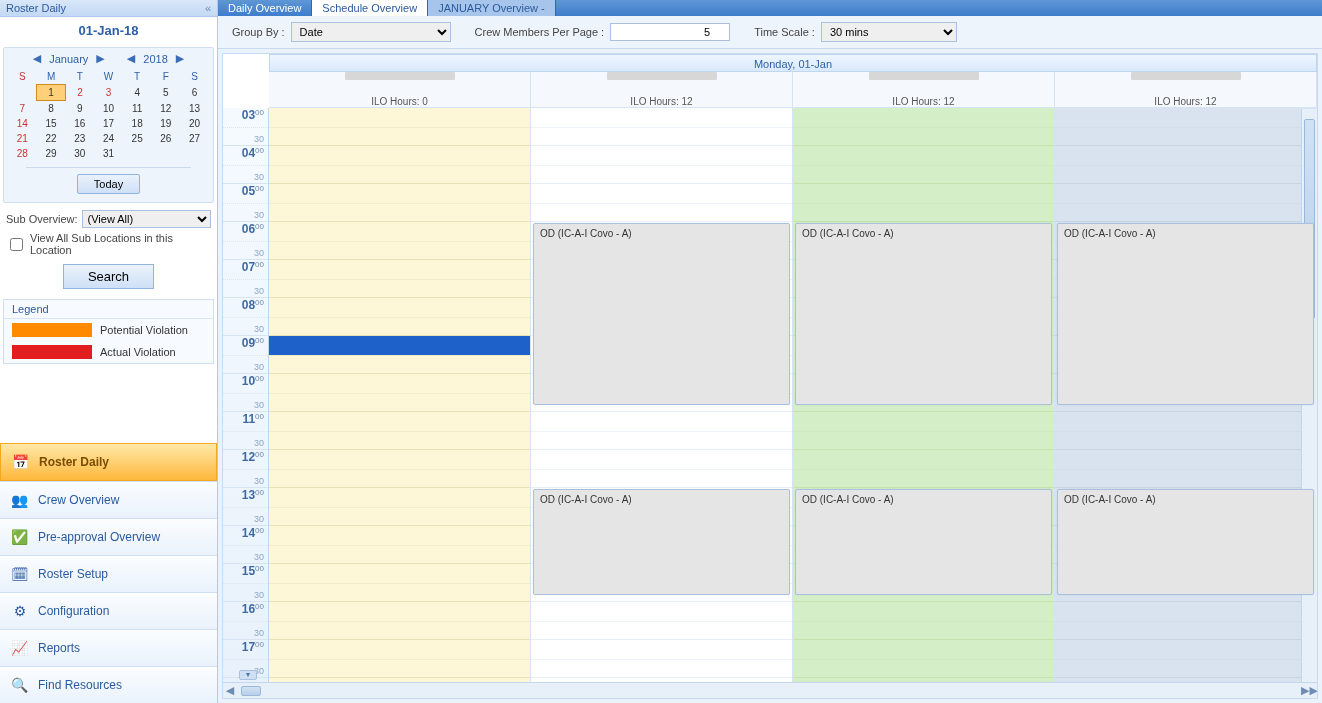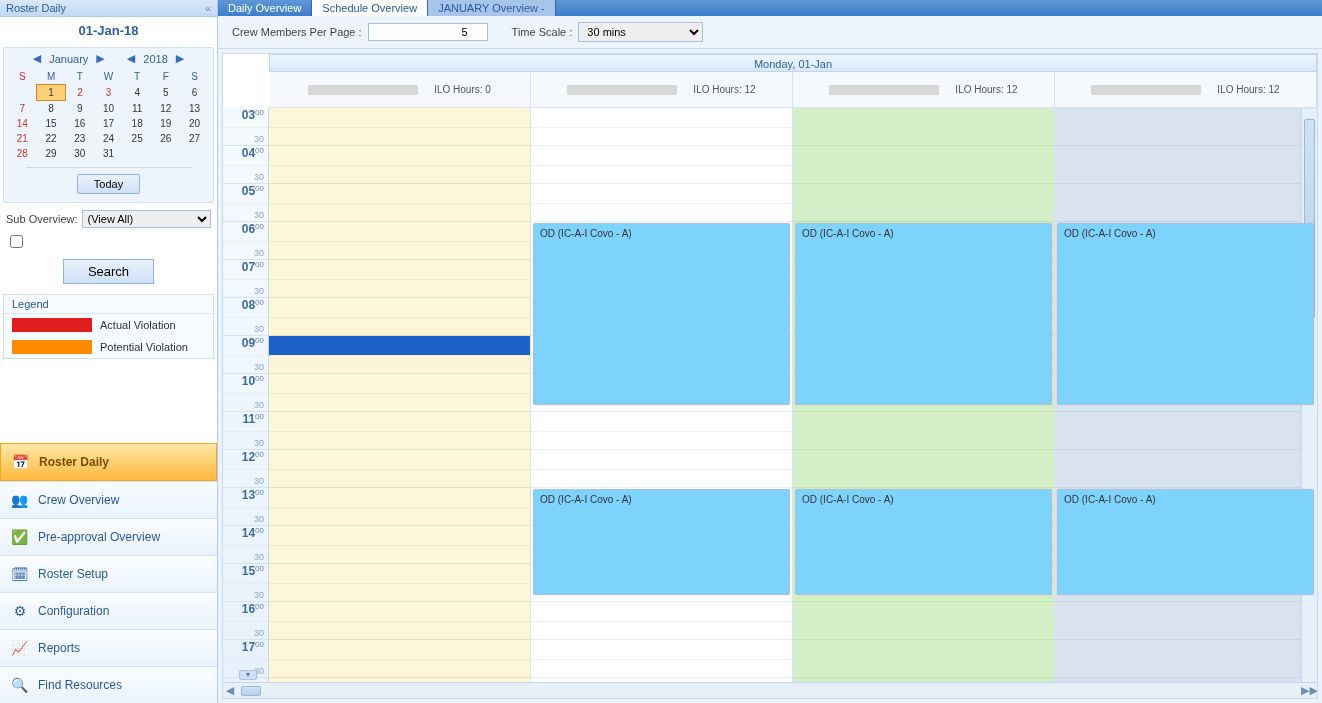--- a/index.html
+++ b/index.html
@@ -37,21 +37,21 @@
 .tab.act{background:#fff;color:#2a5a9e}
 .tab.sec{background:#a7c5ea;color:#2a5a9e}
 .toolbar{display:flex;align-items:center;gap:24px;padding:6px 14px;background:#eef4fb;border-bottom:1px solid #c9daf0}
 .tb-group{display:flex;align-items:center;gap:6px;font-size:11px;color:#444}
 .tb-group select,.tb-group input{border:1px solid #a9c0de;font-size:11px;padding:2px 4px}
 .viewsel{display:flex;gap:28px;margin-left:auto;font-size:11px;color:#444}
 .viewsel label{display:flex;align-items:center;gap:4px;cursor:pointer}
 .sched-wrap{flex:1;position:relative;margin:4px;border:1px solid #c9daf0;background:#fff;overflow:hidden;display:flex;flex-direction:column}
 .day-header{background:linear-gradient(#eef6ff,#d9e9fb);text-align:center;color:#2e62a8;font-size:11px;height:18px;line-height:18px;margin-left:46px;border:1px solid #c0d6ef}
 .cols-header{display:flex;margin-left:46px;height:36px}
-.col-head{flex:1;border-right:1px solid #d6e3f2;border-bottom:1px solid #d6e3f2;background:#f5f9fe;display:flex;flex-direction:row;align-items:center;justify-content:center;gap:16px}
+.col-head{flex:1;border-right:1px solid #d6e3f2;border-bottom:1px solid #d6e3f2;background:#f5f9fe;display:flex;flex-direction:column;align-items:center;justify-content:center;gap:16px}
 .name-blur{width:110px;height:10px;background:#d7d7d7;border-radius:1px}
 .ilo{font-size:10px;color:#555}
 .grid{flex:1;display:flex;overflow:hidden;position:relative}
 .time-col{width:46px;background:linear-gradient(#f5faff,#e8f1fb);border-right:1px solid #c0d6ef}
 .time-row{height:38px;border-bottom:1px solid #d6e3f2;position:relative}
 .time-row .hr-lbl{position:absolute;top:0;right:4px;color:#6c8ab0;font-size:10px}
 .time-row .hr-lbl b{font-size:12px;color:#3f6aa0}
 .time-row::after{content:"30";position:absolute;bottom:1px;right:4px;color:#8ea7c6;font-size:9px}
 .time-row .half{position:absolute;top:50%;left:0;right:0;border-top:1px dotted #dbe6f3}
 .lanes{flex:1;display:flex;position:relative}
@@ -62,21 +62,21 @@
 .lane.c3{background:#d8e3ef}
 .lane .row{height:38px;border-bottom:1px solid #e7eef7;position:relative}
 .lane .row::after{content:"";position:absolute;top:50%;left:0;right:0;border-top:1px solid #eef3fa}
 .lane.c0 .row{border-bottom-color:#e9e1b9}
 .lane.c0 .row::after{border-top-color:#f2ecc9}
 .lane.c2 .row{border-bottom-color:#c2e2b0}
 .lane.c2 .row::after{border-top-color:#d0eac0}
 .lane.c3 .row{border-bottom-color:#c7d4e4}
 .lane.c3 .row::after{border-top-color:#d3deec}
 .now-line{position:absolute;left:0;height:19px;background:#1d61c9;z-index:3}
-.event{position:absolute;left:2px;right:2px;background:#7dd3fc;border:1px solid #a9c0de;border-radius:2px;padding:4px 6px;font-size:10px;color:#333;z-index:2;box-shadow:0 0 0 1px rgba(0,0,0,0.02)}
+.event{position:absolute;left:2px;right:2px;background:#e5e5e5;border:1px solid #a9c0de;border-radius:2px;padding:4px 6px;font-size:10px;color:#333;z-index:2;box-shadow:0 0 0 1px rgba(0,0,0,0.02)}
 .vscroll{position:absolute;top:55px;right:0;bottom:16px;width:16px;background:#e7eff9;border-left:1px solid #c3d6ec}
 .vthumb{position:absolute;left:2px;right:2px;top:10px;height:200px;background:linear-gradient(#d0e1f4,#b7cfe9);border:1px solid #9ab9da;border-radius:2px}
 .hscroll{position:absolute;left:0;right:0;bottom:0;height:16px;background:#e7eff9;border-top:1px solid #c3d6ec;display:flex;align-items:center}
 .hthumb{margin-left:4px;width:20px;height:10px;background:linear-gradient(#d0e1f4,#b7cfe9);border:1px solid #9ab9da;border-radius:2px}
 .harrow{margin-left:auto;width:16px;text-align:center;color:#6e8db3;cursor:pointer}
 .expand-btn{position:absolute;left:16px;bottom:18px;width:18px;height:10px;background:#cfe0f4;border:1px solid #a9c0de;border-radius:2px;text-align:center;font-size:8px;color:#4b74a8;cursor:pointer;line-height:8px}
 </style>
 </head>
 <body>
 
@@ -159,32 +159,33 @@
       </table>
       <hr class="hr">
       <button class="today-btn">Today</button>
     </div>
     <div class="subloc">
       <span>Sub Overview:</span>
       <select><option>(View All)</option></select>
     </div>
     <div class="chk">
       <input type="checkbox" style="">
+      <span>View All Sub Locations in this Location</span>
     </div>
     <button class="search-btn">Search</button>
     <div class="legend-box">
       <div class="legend-title">Legend</div>
       <div id="legend-rows">
           <div class="legend-row">
+            <div class="swatch" style="background:#ff8a00"></div>
+            <span>Potential Violation</span>
+          </div>
+          <div class="legend-row">
             <div class="swatch" style="background:#e21d1d"></div>
             <span>Actual Violation</span>
-          </div>
-          <div class="legend-row">
-            <div class="swatch" style="background:#ff8a00"></div>
-            <span>Potential Violation</span>
           </div>
         </div>
     </div>
     <div style="flex:1"></div>
     <div class="modules" id="modules">
         <div class="mod active">
           <span class="micon">📅</span>
           <span>Roster Daily</span>
         </div>
         <div class="mod">
@@ -215,26 +216,30 @@
   </div>
 
   <div class="main">
     <div class="tabs" id="tabs">
         <div class="tab ">Daily Overview</div>
         <div class="tab act">Schedule Overview</div>
         <div class="tab sec">JANUARY Overview -</div>
       </div>
     <div class="toolbar">
       <div class="tb-group">
+        <span>Group By :</span>
+        <select style="width:160px"><option>Date</option></select>
+      </div>
+      <div class="tb-group">
         <span>Crew Members Per Page :</span>
         <input type="number" style="width: 120px; text-align: right;" value="5">
       </div>
       <div class="tb-group">
         <span>Time Scale :</span>
-        <select style="width:125px"><option>30 mins</option></select>
+        <select style="width:136px"><option>30 mins</option></select>
       </div>
     </div>
 
     <div class="sched-wrap">
       <div class="day-header">Monday, 01-Jan</div>
       <div class="cols-header" id="cols-header">
           <div class="col-head">
             <div class="name-blur"></div>
             <div class="ilo">ILO Hours: 0</div>
           </div>

